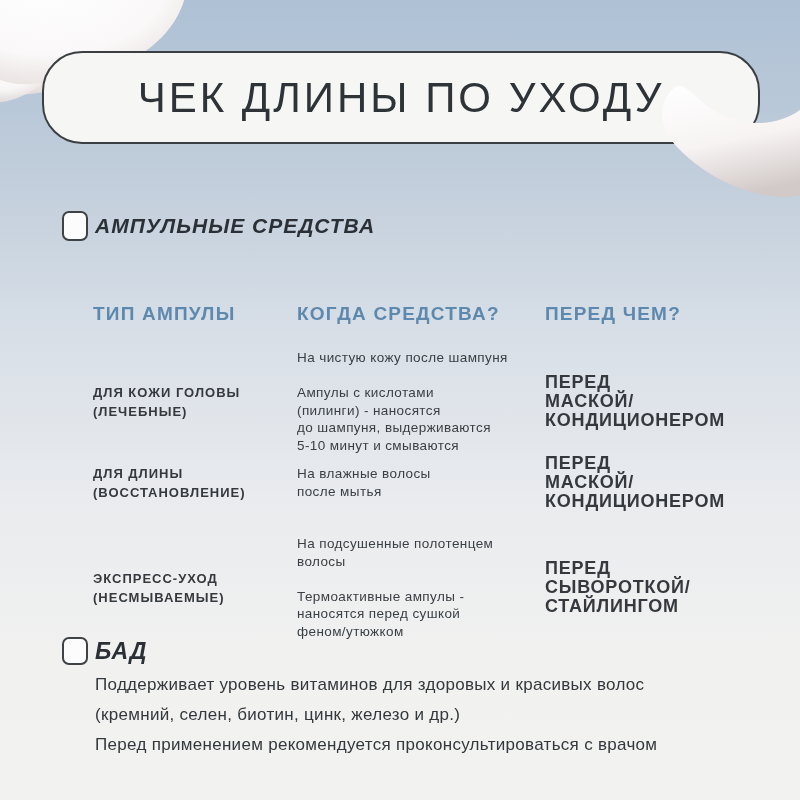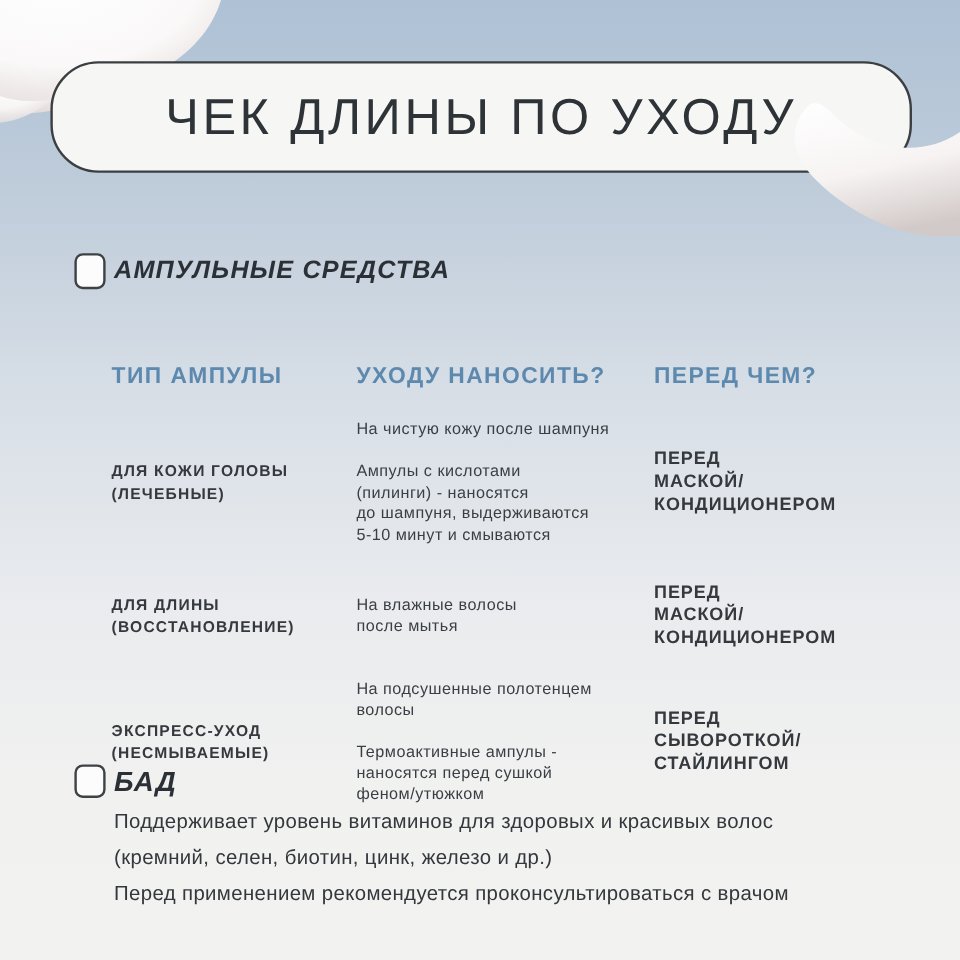--- a/index.html
+++ b/index.html
@@ -37,26 +37,26 @@
   .sec-bad .sec-desc{margin-top:5px;font-size:17px;line-height:30px;letter-spacing:0.3px;color:#34383c;}
   
   .amp-table{position:absolute;left:93px;top:303px;width:670px;}
   .thead{display:flex;}
   .th{font-size:19px;font-weight:600;color:#5d89ae;letter-spacing:1.2px;white-space:nowrap;}
   .col-type{width:204px;flex:none;box-sizing:border-box;padding-right:2px;}
   .col-when{width:248px;flex:none;box-sizing:border-box;padding-right:14px;}
   .col-before{width:218px;flex:none;box-sizing:border-box;}
   .trow{display:flex;align-items:center;}
   .trow-1{margin-top:24px;min-height:88px;}
-  .trow-2{margin-top:30px;min-height:50px;}
+  .trow-2{min-height:50px;}
   .trow-3{margin-top:24px;min-height:94px;}
   .cell{white-space:pre-line;}
   .cell-type{font-size:13px;font-weight:700;letter-spacing:1px;line-height:19px;color:#35393d;}
   .cell-when{font-size:13.5px;font-weight:400;letter-spacing:0.4px;line-height:17.5px;color:#3a3f44;}
-  .cell-before{font-size:15px;font-weight:700;letter-spacing:0.8px;line-height:19px;color:#35393d;}
+  .cell-before{font-size:18px;font-weight:700;letter-spacing:0.8px;line-height:19px;color:#35393d;}
 </style>
 </head>
 <body>
 
 <div class="canvas">
 
   <svg class="cream cream-tl" width="250" height="180" viewBox="0 0 250 180" aria-hidden="true">
     <defs>
       <radialGradient id="gtl" cx="38%" cy="18%" r="95%">
         <stop offset="0%" stop-color="#ffffff"></stop>
@@ -87,21 +87,21 @@
   <div class="section sec-amp">
     <div class="sec-head">
       <div class="checkbox" role="checkbox" aria-checked="false"></div>
       <div class="sec-title">АМПУЛЬНЫЕ СРЕДСТВА</div>
     </div>
   </div>
 
   <div class="amp-table">
     <div class="thead">
       <div class="th col-type">ТИП АМПУЛЫ</div>
-      <div class="th col-when">УХОДУ НАНОСИТЬ?</div>
+      <div class="th col-when">КОГДА СРЕДСТВА?</div>
       <div class="th col-before">ПЕРЕД ЧЕМ?</div>
     </div>
 
     <div class="trow trow-1">
       <div class="cell cell-type col-type">ДЛЯ КОЖИ ГОЛОВЫ
 (ЛЕЧЕБНЫЕ)</div>
       <div class="cell cell-when col-when">На чистую кожу после шампуня
 
 Ампулы с кислотами
 (пилинги) - наносятся

